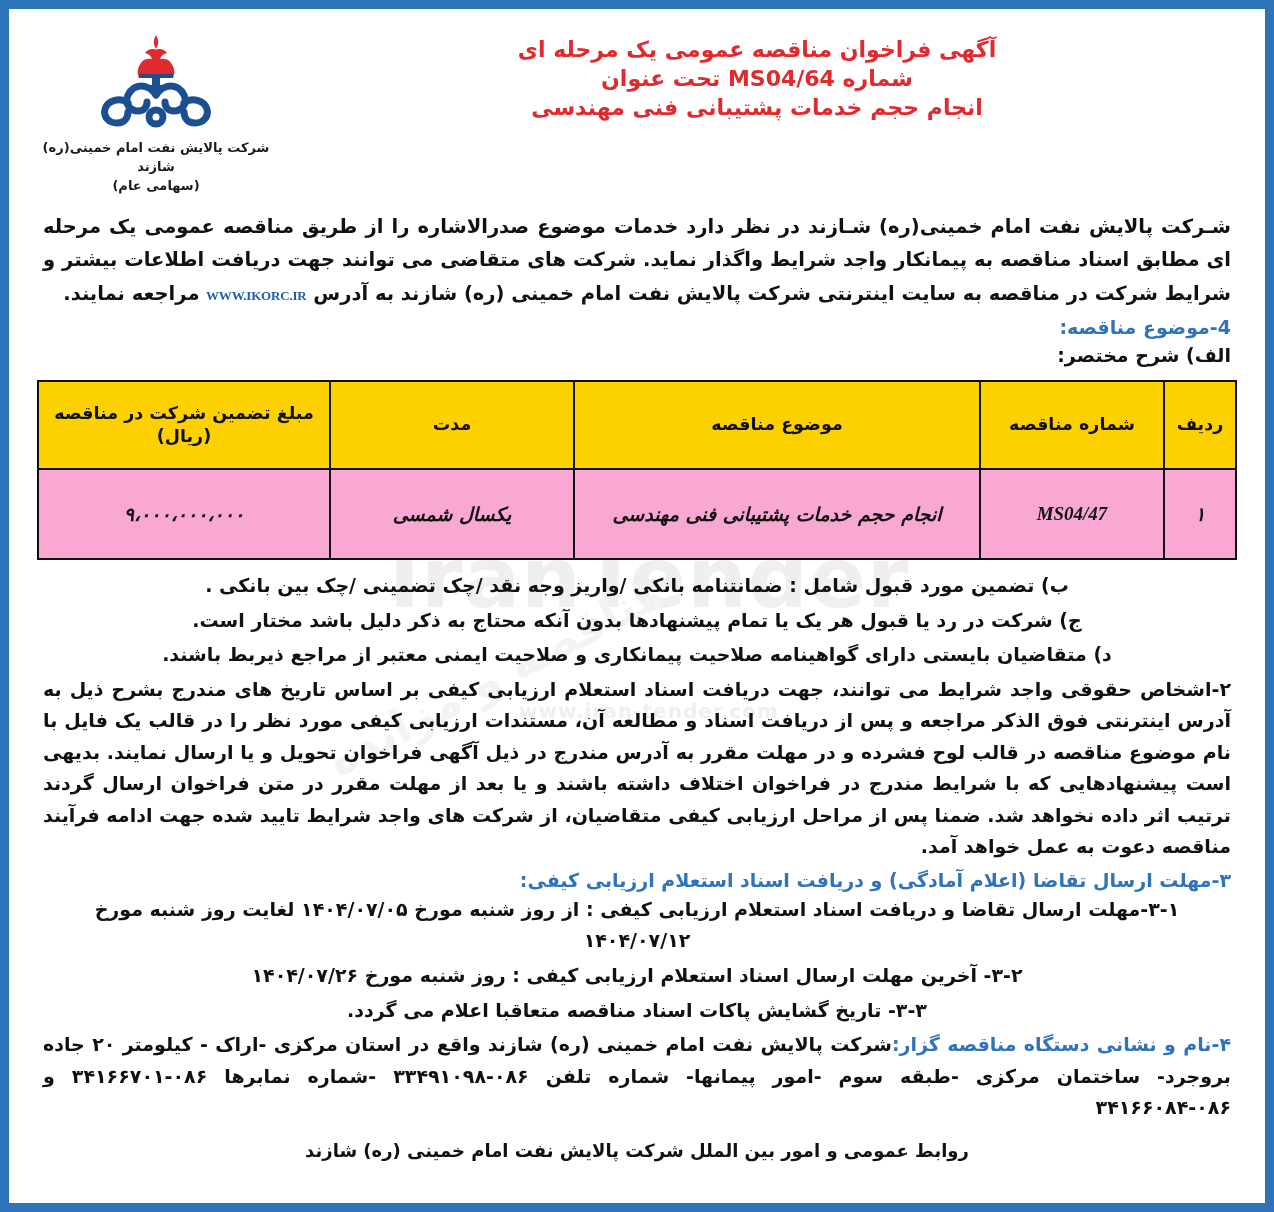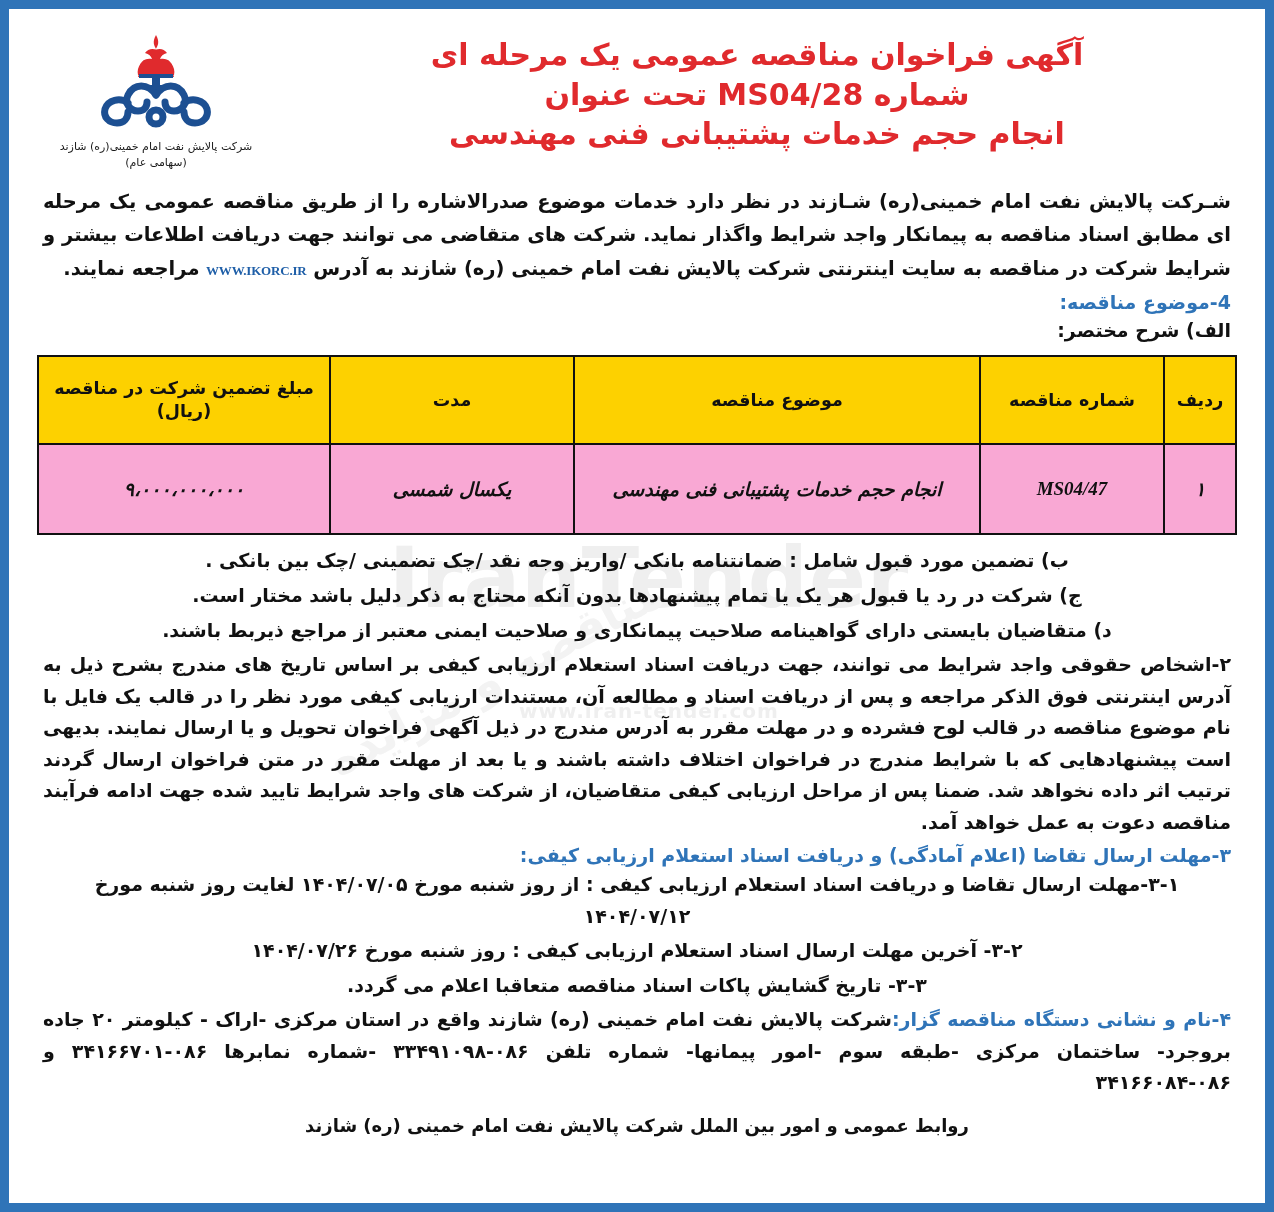--- a/index.html
+++ b/index.html
@@ -59,41 +59,41 @@
   }
   .title-block{
     flex:1 1 auto;
     text-align:center;
     padding-top:6px;
     padding-left:10px;
   }
   .title-line{
     color:#e02a2d;
     font-weight:bold;
-    font-size:30px;
+    font-size:22px;
     line-height:1.32;
     direction:rtl;
     white-space:nowrap;
   }
   .logo-block{
     flex:0 0 auto;
     width:230px;
     text-align:center;
     padding-top:4px;
   }
   .logo-mark{
     width:150px;height:102px;
     margin:0 auto 4px auto;
     display:block;
   }
   .logo-caption{
     direction:rtl;
     color:#1a1a1a;
-    font-size:11px;
-    font-weight:normal;
+    font-size:13px;
+    font-weight:bold;
     line-height:1.45;
     letter-spacing:0;
   }
 
   
   .intro{
     direction:rtl;
     text-align:justify;
     text-align-last:right;
     font-size:19.5px;
@@ -213,21 +213,21 @@
       <div class="wm-text wm2">www.iran-tender.com</div>
       <div class="wm-text wm3">مناقصه و مزایده</div>
     </div>
 
     <div class="content">
 
       <div class="header">
 
         <div class="title-block">
           <div class="title-line">آگهی فراخوان مناقصه عمومی یک مرحله ای</div>
-          <div class="title-line">شماره MS04/28 تحت عنوان</div>
+          <div class="title-line">شماره MS04/64 تحت عنوان</div>
           <div class="title-line">انجام حجم خدمات پشتیبانی فنی مهندسی</div>
         </div>
 
         <div class="logo-block">
           <svg class="logo-mark" viewBox="0 0 150 102">
 
             <g fill="#e02a2d">
               <path d="M75 2 c-4 7 -2 11 1 15 c-5 -2 -9 -1 -12 3 c4 1 6 3 7 6 c-6 -1 -10 1 -12 6 c5 0 8 1 10 4 c-7 0 -11 3 -12 8 h36 c-1 -5 -5 -8 -12 -8 c2 -3 5 -4 10 -4 c-2 -5 -6 -7 -12 -6 c1 -3 3 -5 7 -6 c-3 -4 -7 -5 -12 -3 c3 -4 5 -8 1 -15 z"></path>
               <path d="M60 30 c-3 4 -4 8 -3 12 h36 c1 -4 0 -8 -3 -12 z"></path>
             </g>

